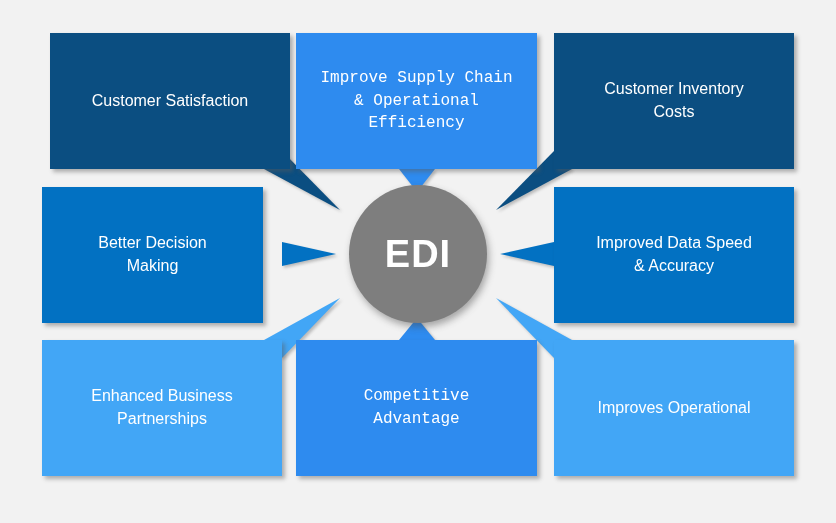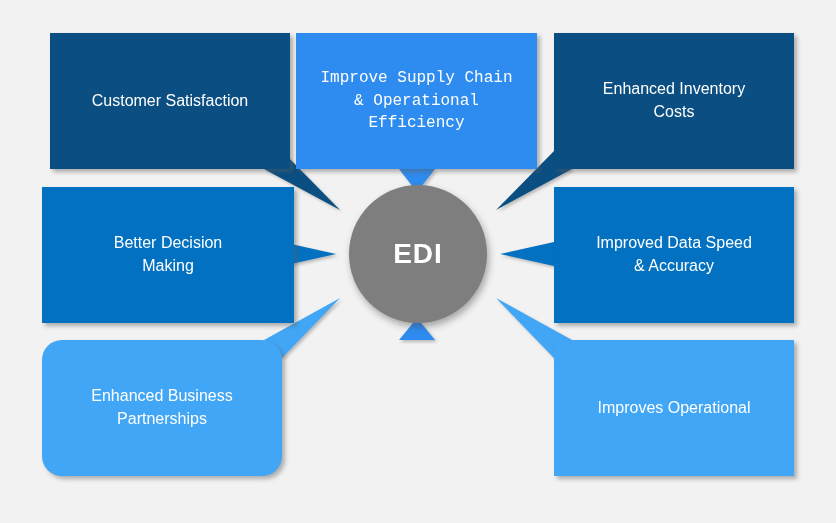--- a/index.html
+++ b/index.html
@@ -44,42 +44,42 @@
     white-space: pre-line;
   }
   .dark   { background: var(--dark-blue, #0B4E81); }
   .medium { background: var(--medium-blue, #0271C2); }
   .bright { background: var(--bright-blue, #2E8BEF); font-family: Liberation Mono, monospace; }
   .light  { background: var(--light-blue, #42A6F6); }
 
   .node-tl { left: 50px;  top: 33px;  width: 240px; height: 136px; }
   .node-tm { left: 296px; top: 33px;  width: 241px; height: 136px; }
   .node-tr { left: 554px; top: 33px;  width: 240px; height: 136px; }
-  .node-ml { left: 42px;  top: 187px; width: 252px; height: 136px; }
+  .node-ml { left: 42px;  top: 187px; width: 221px; height: 136px; }
   .node-mr { left: 554px; top: 187px; width: 240px; height: 136px; text-align: center; }
-  .node-bl { left: 42px;  top: 340px; width: 240px; height: 136px; border-radius: 20px; }
+  .node-bl { left: 42px;  top: 340px; width: 240px; height: 136px; }
   .node-bm { left: 296px; top: 340px; width: 241px; height: 136px; }
   .node-br { left: 554px; top: 340px; width: 240px; height: 136px; }
 
   .center-circle {
     position: absolute;
     left: 349px;
     top: 185px;
     width: 138px;
     height: 138px;
     border-radius: 50%;
     background: var(--center-gray, #7E7E7E);
     display: flex;
     align-items: center;
     justify-content: center;
     box-shadow: 2px 4px 7px rgba(70,70,70,0.45);
   }
   .center-circle .center-label {
     color: #FFFFFF;
-    font-size: 28px;
+    font-size: 38px;
     font-weight: bold;
     letter-spacing: 1px;
   }
 </style>
 </head>
 <body>
 
 <div class="canvas">
 
   <svg class="pointer-layer" viewBox="0 0 836 523" xmlns="http://www.w3.org/2000/svg">
@@ -97,39 +97,43 @@
     <span class="label">Customer Satisfaction</span>
   </div>
 
   <div class="node node-tm bright">
     <span class="label">Improve Supply Chain
 &amp; Operational
 Efficiency</span>
   </div>
 
   <div class="node node-tr dark">
-    <span class="label">Enhanced Inventory
+    <span class="label">Customer Inventory
 Costs</span>
   </div>
 
   <div class="node node-ml medium">
     <span class="label">Better Decision
 Making</span>
   </div>
 
   <div class="node node-mr medium">
     <span class="label">Improved Data Speed
 &amp; Accuracy</span>
   </div>
 
   <div class="node node-bl light">
     <span class="label">Enhanced Business
 Partnerships</span>
   </div>
 
+  <div class="node node-bm bright">
+    <span class="label">Competitive
+Advantage</span>
+  </div>
 
   <div class="node node-br light">
     <span class="label">Improves Operational</span>
   </div>
 
   <div class="center-circle">
     <span class="center-label">EDI</span>
   </div>
 
 </div>

